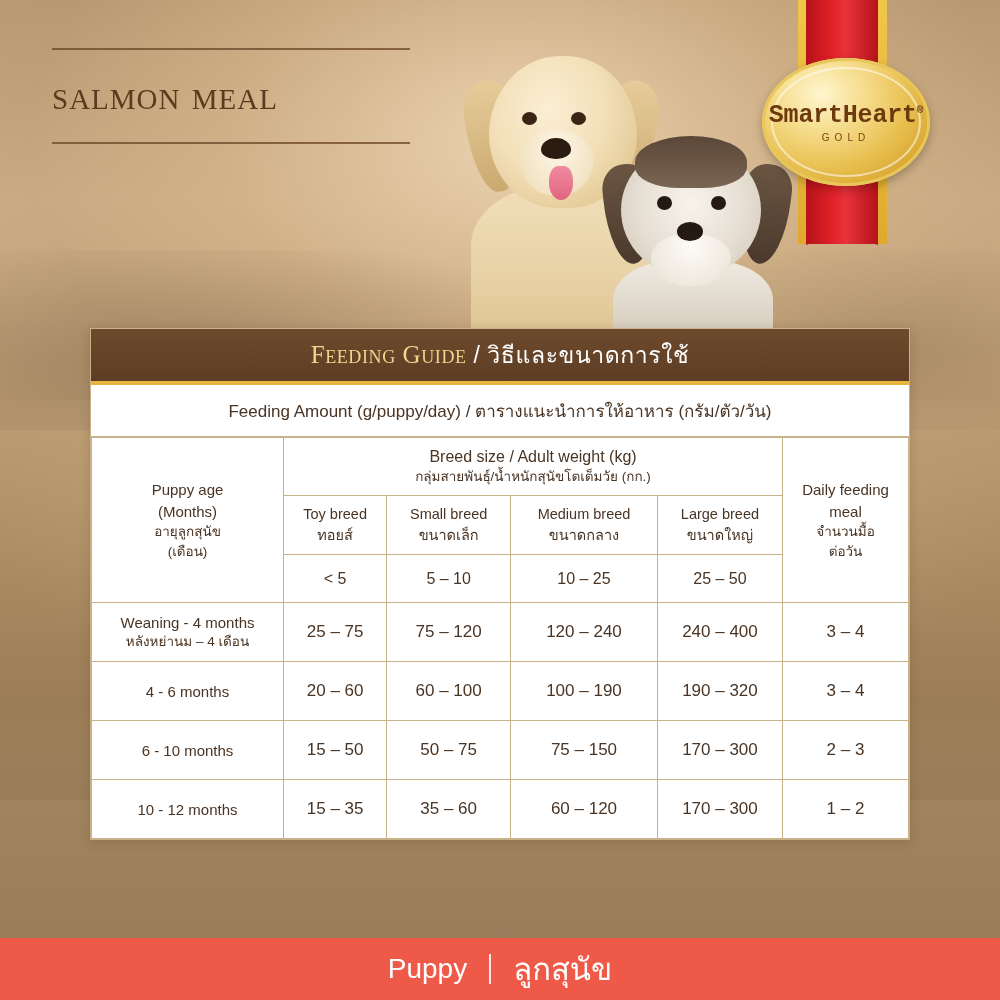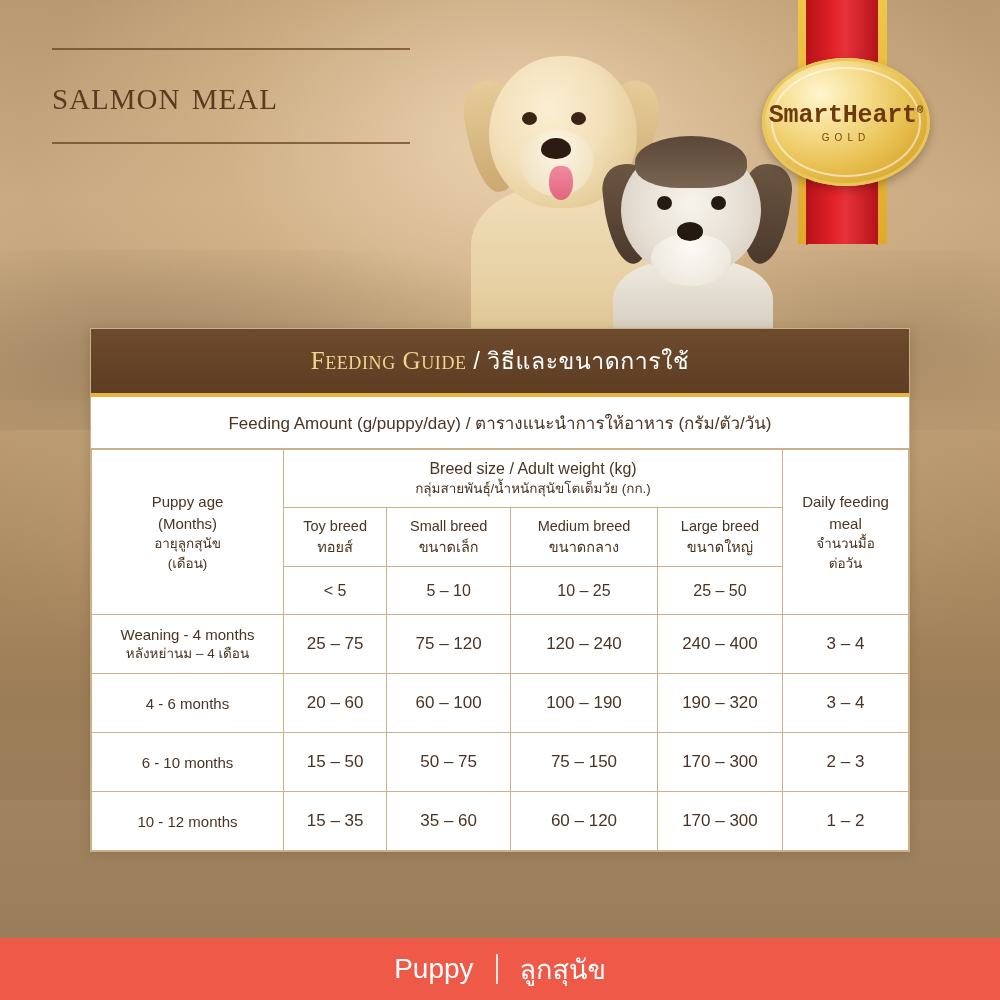--- a/index.html
+++ b/index.html
@@ -182,21 +182,21 @@
   }
 
   
   .card {
     position: absolute; left: 90px; top: 328px; width: 820px;
     background: #ffffff;
     border: 1px solid #c9b189;
     box-shadow: 0 2px 10px rgba(60,40,20,0.18);
   }
   .card-head {
-    height: 68px;
+    height: 56px;
     background: linear-gradient(180deg,#6e4a2d 0%, #5d3d23 100%);
     display: flex; align-items: center; justify-content: center;
     border-bottom: 4px solid #e8b53c;
   }
   .card-head-text {
     font-family: "Liberation Serif", serif;
     font-size: 25px; color: #f2d48c; letter-spacing: .6px;
   }
   .card-head-text .en { font-variant: small-caps; }
   .card-head-text .th { color: #ffffff; font-family: "Liberation Sans", sans-serif; font-size: 23px; }
@@ -226,21 +226,21 @@
   .th-line.small { font-size: 13.5px; }
 
   
   .footer {
     position: absolute; left: 0; bottom: 0; width: 1000px; height: 62px;
     background: #ef5a48;
     display: flex; align-items: center; justify-content: center; gap: 22px;
   }
   .footer-en { color: #fff; font-size: 28px; }
   .footer-div { width: 2px; height: 30px; background: rgba(255,255,255,.85); }
-  .footer-th { color: #fff; font-size: 27px; }
+  .footer-th { color: #fff; font-size: 31px; }
 </style>
 </head>
 <body>
 
 <div id="page">
 
   <div class="mist mist-1"></div>
   <div class="mist mist-2"></div>
   <div class="mist mist-3"></div>
   <div class="water"></div>

